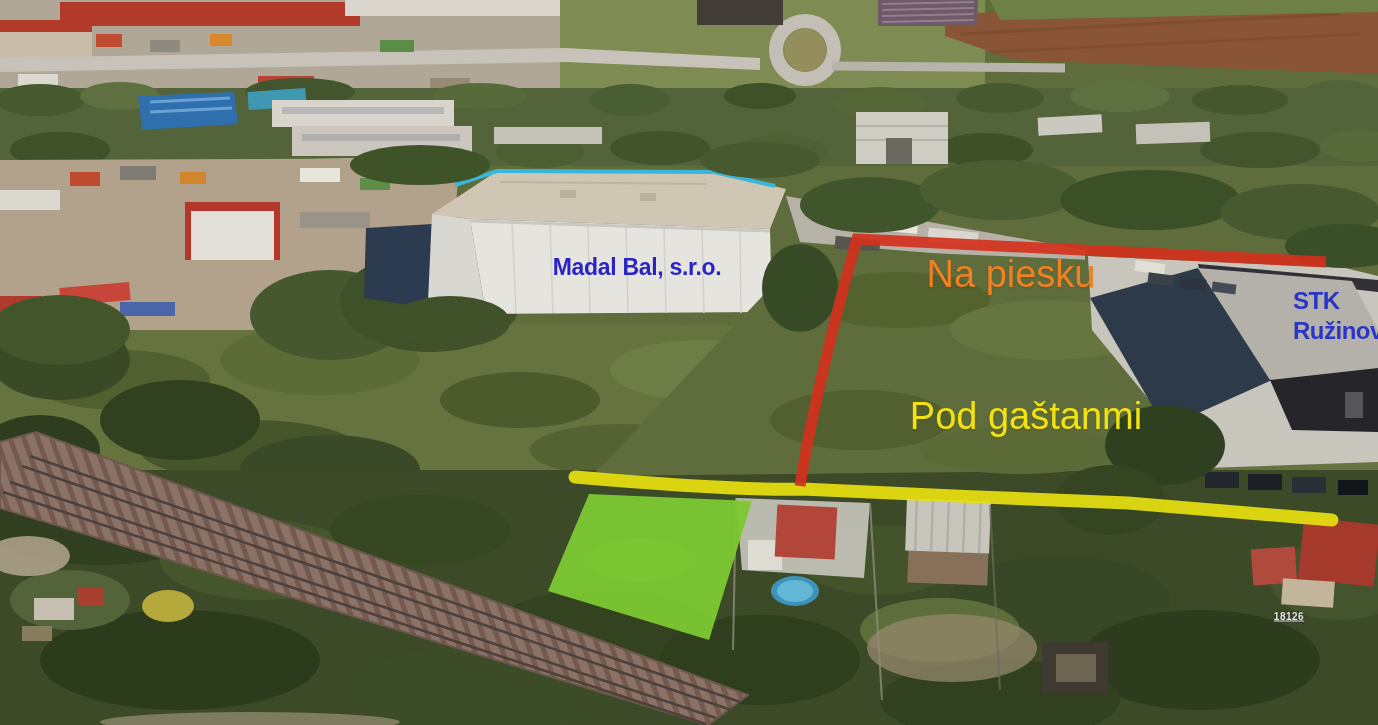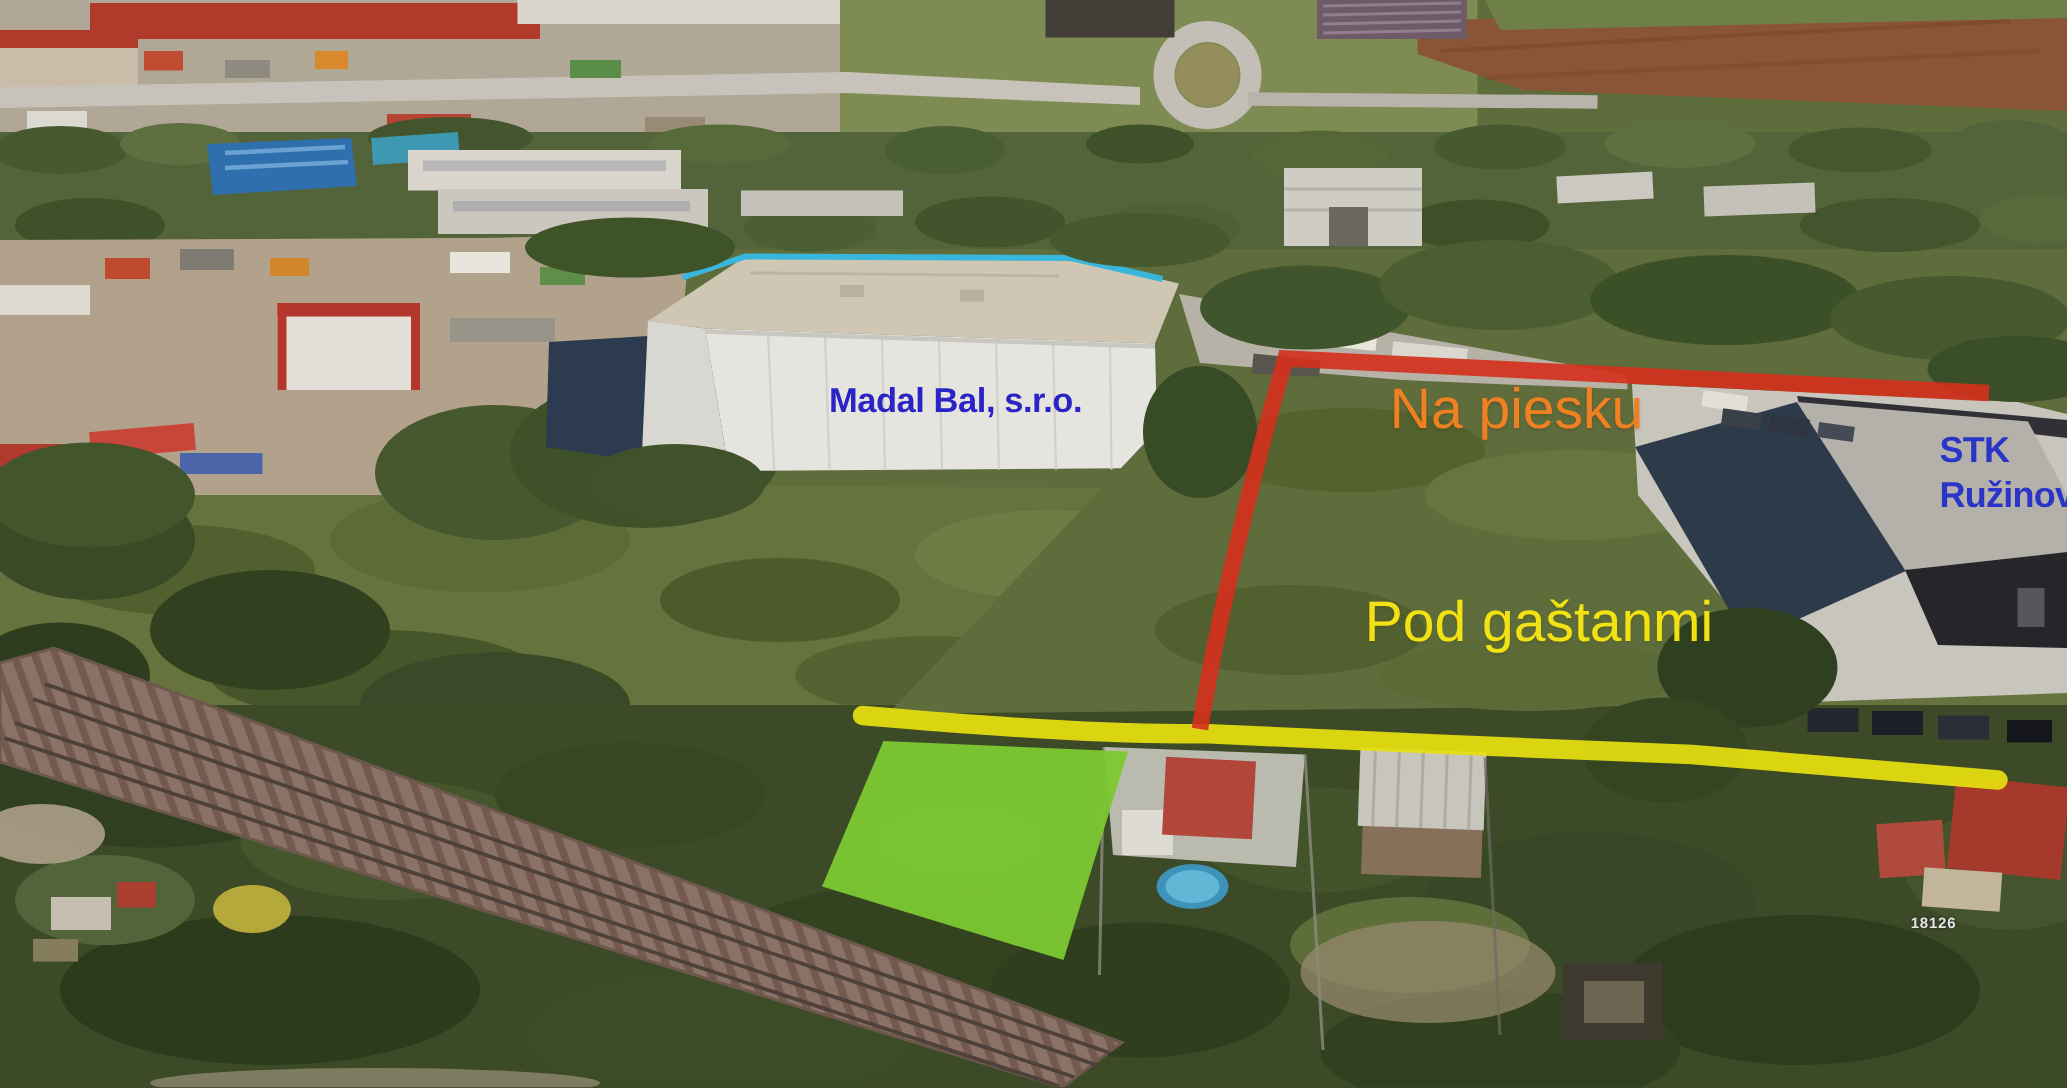--- a/index.html
+++ b/index.html
@@ -22,21 +22,21 @@
   .lbl-pod{
     left:1026px;top:416px;font-size:38px;font-weight:normal;
     color:#f2e213;text-shadow:0 1px 2px rgba(70,70,0,.25);
   }
   .lbl-stk{
     left:1293px;top:286px;font-size:24px;font-weight:bold;line-height:30px;
     color:#2a35c8;letter-spacing:-0.5px;
   }
   .lbl-parcel{
     left:1289px;top:616px;font-size:10px;font-weight:bold;letter-spacing:0.5px;
-    color:#e4e4e0;text-shadow:0 0 2px rgba(40,40,40,.95),0 0 1px rgba(40,40,40,.95);
+    color:#e4e4e0;text-shadow:0 0 2px rgba(40,40,40,.95),0 0 1px rgba(40,40,40,.95);text-decoration:underline;
   }
 </style>
 </head>
 <body>
 
 <div class="stage">
 
 <svg width="1378" height="725" viewBox="0 0 1378 725">
   <defs>
     <pattern id="ties" width="13" height="13" patternUnits="userSpaceOnUse" patternTransform="rotate(-20)">

